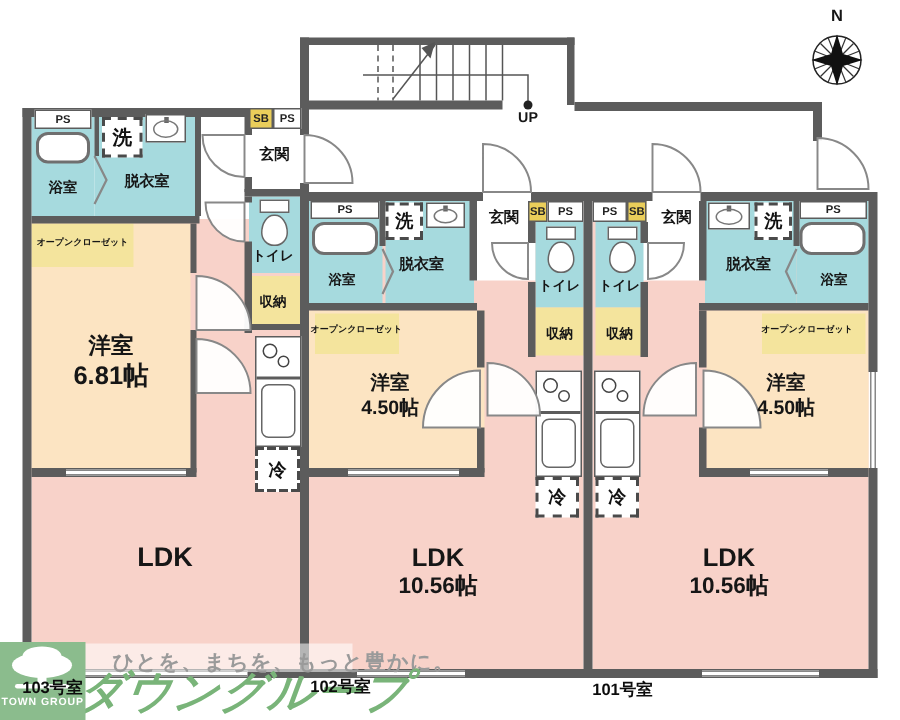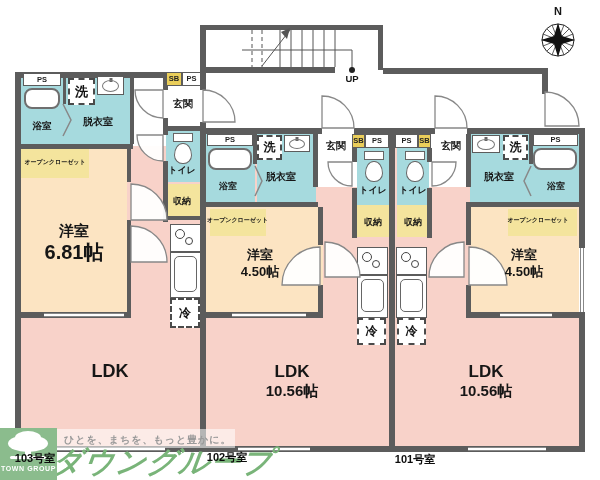--- a/index.html
+++ b/index.html
@@ -268,21 +268,21 @@
     </g>
   </svg>
 
   <div class="lbl" style="left:164px;top:99px;width:38px;font-size:10px">玄関</div>
   <div class="lbl" style="left:21px;top:121px;width:42px;font-size:9.5px">浴室</div>
   <div class="lbl" style="left:68px;top:117px;width:60px;font-size:10px">脱衣室</div>
   <div class="lbl" style="left:165px;top:166px;width:34px;font-size:9px">トイレ</div>
   <div class="lbl" style="left:165px;top:197px;width:34px;font-size:9px">収納</div>
   <div class="lbl" style="left:21px;top:159px;width:68px;font-size:6px">オープンクローゼット</div>
   <div class="lbl" style="left:28px;top:223px;width:92px;font-size:15px">洋室</div>
-  <div class="lbl" style="left:28px;top:242px;width:92px;font-size:20px">6.81帖</div>
+  <div class="lbl" style="left:28px;top:242px;width:92px;font-size:17px">6.81帖</div>
   <div class="lbl" style="left:62px;top:362px;width:96px;font-size:18px">LDK</div>
 
   <div class="lbl" style="left:315px;top:141px;width:42px;font-size:10px">玄関</div>
   <div class="lbl" style="left:204px;top:182px;width:48px;font-size:9px">浴室</div>
   <div class="lbl" style="left:252px;top:172px;width:58px;font-size:10px">脱衣室</div>
   <div class="lbl" style="left:355px;top:186px;width:36px;font-size:9px">トイレ</div>
   <div class="lbl" style="left:355px;top:218px;width:36px;font-size:9px">収納</div>
   <div class="lbl" style="left:207px;top:217px;width:60px;font-size:6px">オープンクローゼット</div>
   <div class="lbl" style="left:215px;top:248px;width:90px;font-size:13px">洋室</div>
   <div class="lbl" style="left:215px;top:265px;width:90px;font-size:13px">4.50帖</div>
@@ -297,21 +297,21 @@
   <div class="lbl" style="left:505px;top:217px;width:66px;font-size:6px">オープンクローゼット</div>
   <div class="lbl" style="left:478px;top:248px;width:92px;font-size:13px">洋室</div>
   <div class="lbl" style="left:478px;top:265px;width:92px;font-size:13px">4.50帖</div>
   <div class="lbl" style="left:438px;top:363px;width:96px;font-size:17px">LDK</div>
   <div class="lbl" style="left:430px;top:383px;width:112px;font-size:15px">10.56帖</div>
 
   <div class="lbl" style="left:341px;top:74px;width:22px;font-size:9.5px">UP</div>
   <div class="lbl" style="left:546px;top:6px;width:24px;font-size:11px">N</div>
 
   <div class="band" style="left:53px;top:429px;width:182px;height:19px"></div>
-  <div class="tag" style="left:64px;top:433px;font-size:10px">ひとを、まちを、もっと豊かに。</div>
+  <div class="tag" style="left:75px;top:433px;font-size:14px">ひとを、まちを、もっと豊かに。</div>
   <div class="brand" style="left:52px;top:447px;font-size:30px">ダウングループ</div>
   <div class="logo">
     <div class="c1"></div>
     <div class="c2"></div>
     <div class="tr"></div>
     <div class="bs"></div>
     <div class="tg">TOWN GROUP</div>
   </div>
   <div class="unitno" style="left:12px;top:451px;width:46px">103号室</div>
   <div class="unitno" style="left:204px;top:450px;width:46px">102号室</div>

